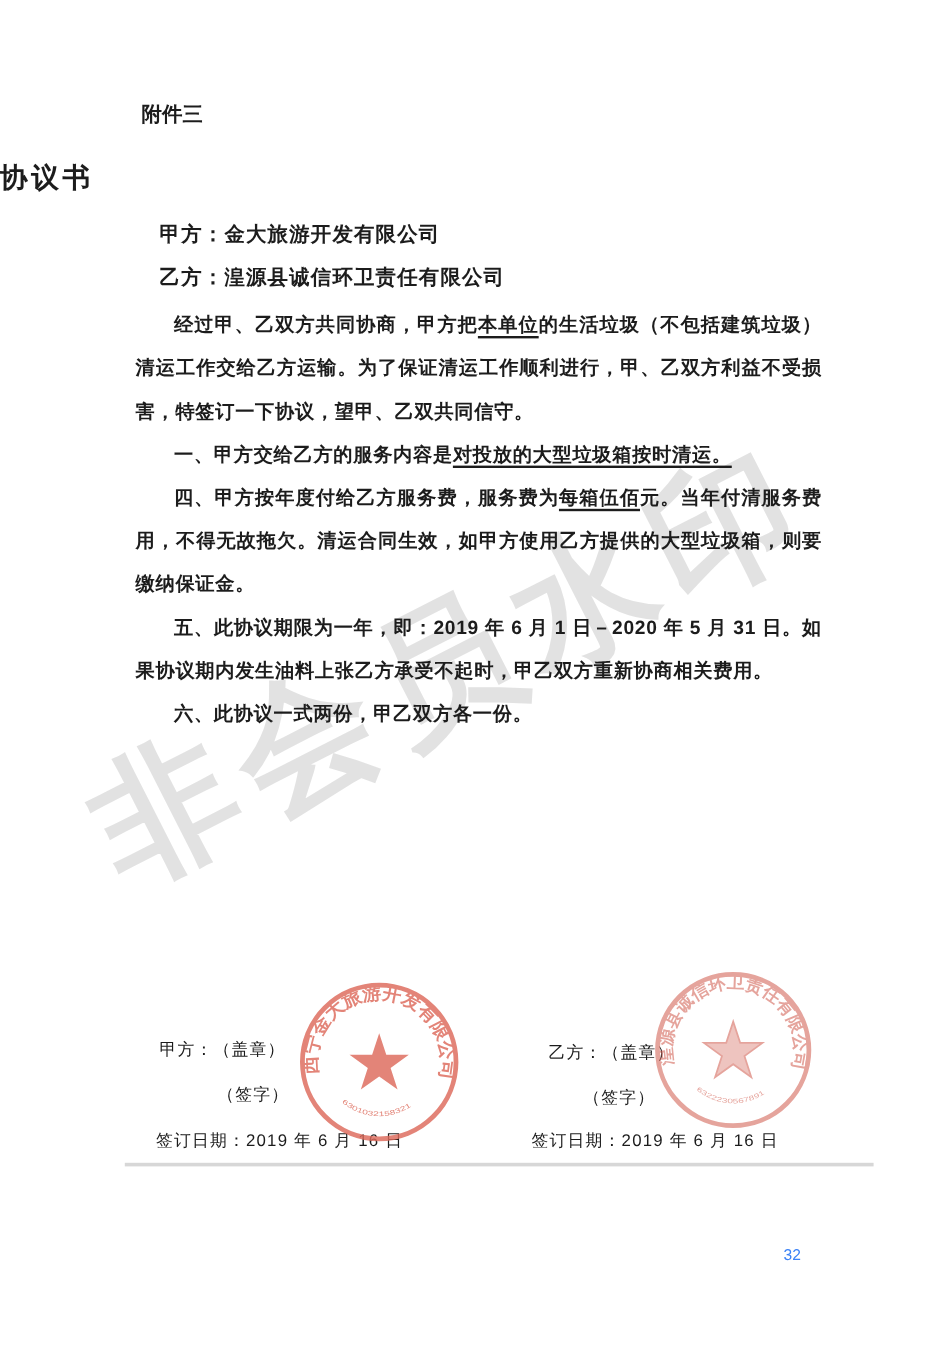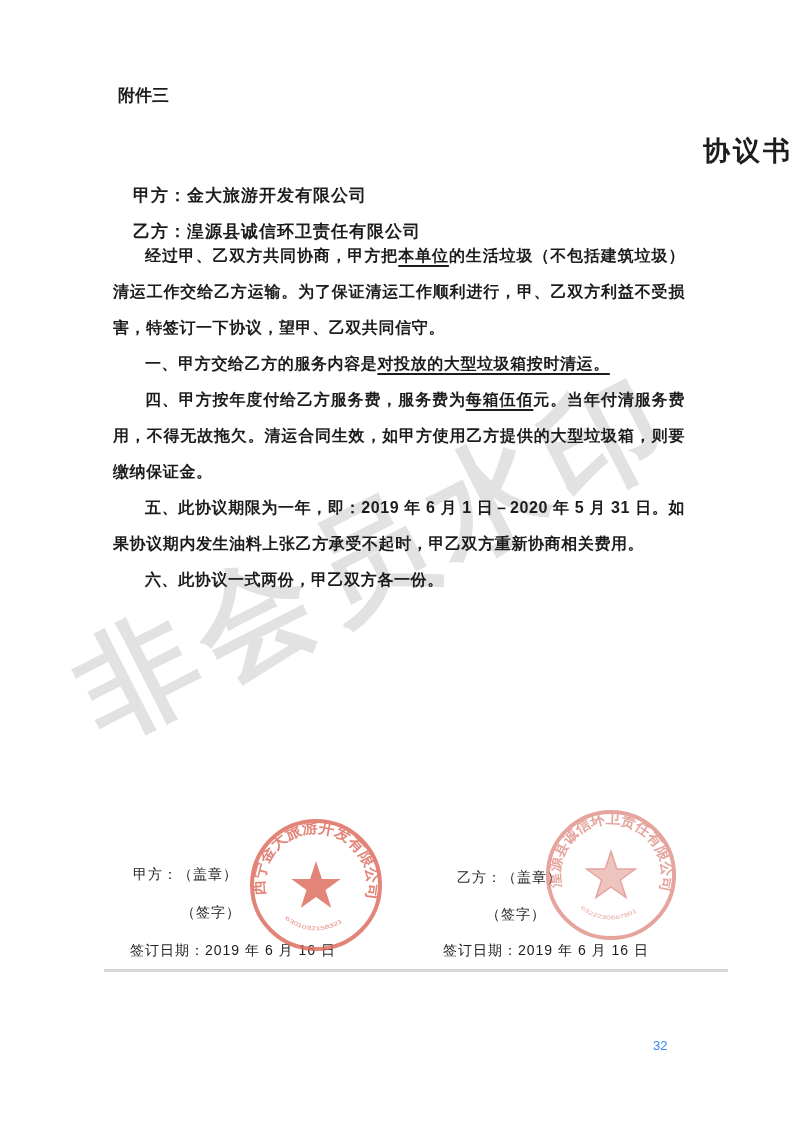--- a/index.html
+++ b/index.html
@@ -28,30 +28,30 @@
     pointer-events:none;
     user-select:none;
   }
   .content{position:absolute;inset:0;z-index:2;}
   .attachment-label{
     position:absolute;left:118px;top:84px;
     font-size:17px;font-weight:bold;
   }
   .doc-title{
     position:absolute;left:0;top:133px;width:100%;
-    text-align:right;font-size:27px;font-weight:bold;letter-spacing:3px;
+    text-align:left;font-size:23px;font-weight:bold;letter-spacing:3px;
   }
   .party-line{
     position:absolute;left:133px;
     font-size:17px;font-weight:bold;letter-spacing:1px;text-align:center;
   }
   .party-a{top:184px;}
   .party-b{top:220px;}
   .body-text{
-    position:absolute;left:113px;top:238px;width:572px;
+    position:absolute;left:113px;top:254px;width:572px;
     font-size:16px;line-height:36px;letter-spacing:0.6px;
     text-align:justify;
     font-weight:600;
   }
   .body-text p{margin:0;text-indent:2em;}
   .body-text .b{font-weight:bold;}
   .body-text .u{text-decoration:underline;text-decoration-thickness:2px;text-underline-offset:4px;}
   .sig{position:absolute;font-size:14px;font-weight:normal;letter-spacing:1px;}
   .sig-a-stamp{left:133px;top:866px;}
   .sig-a-sign{left:181px;top:904px;}

